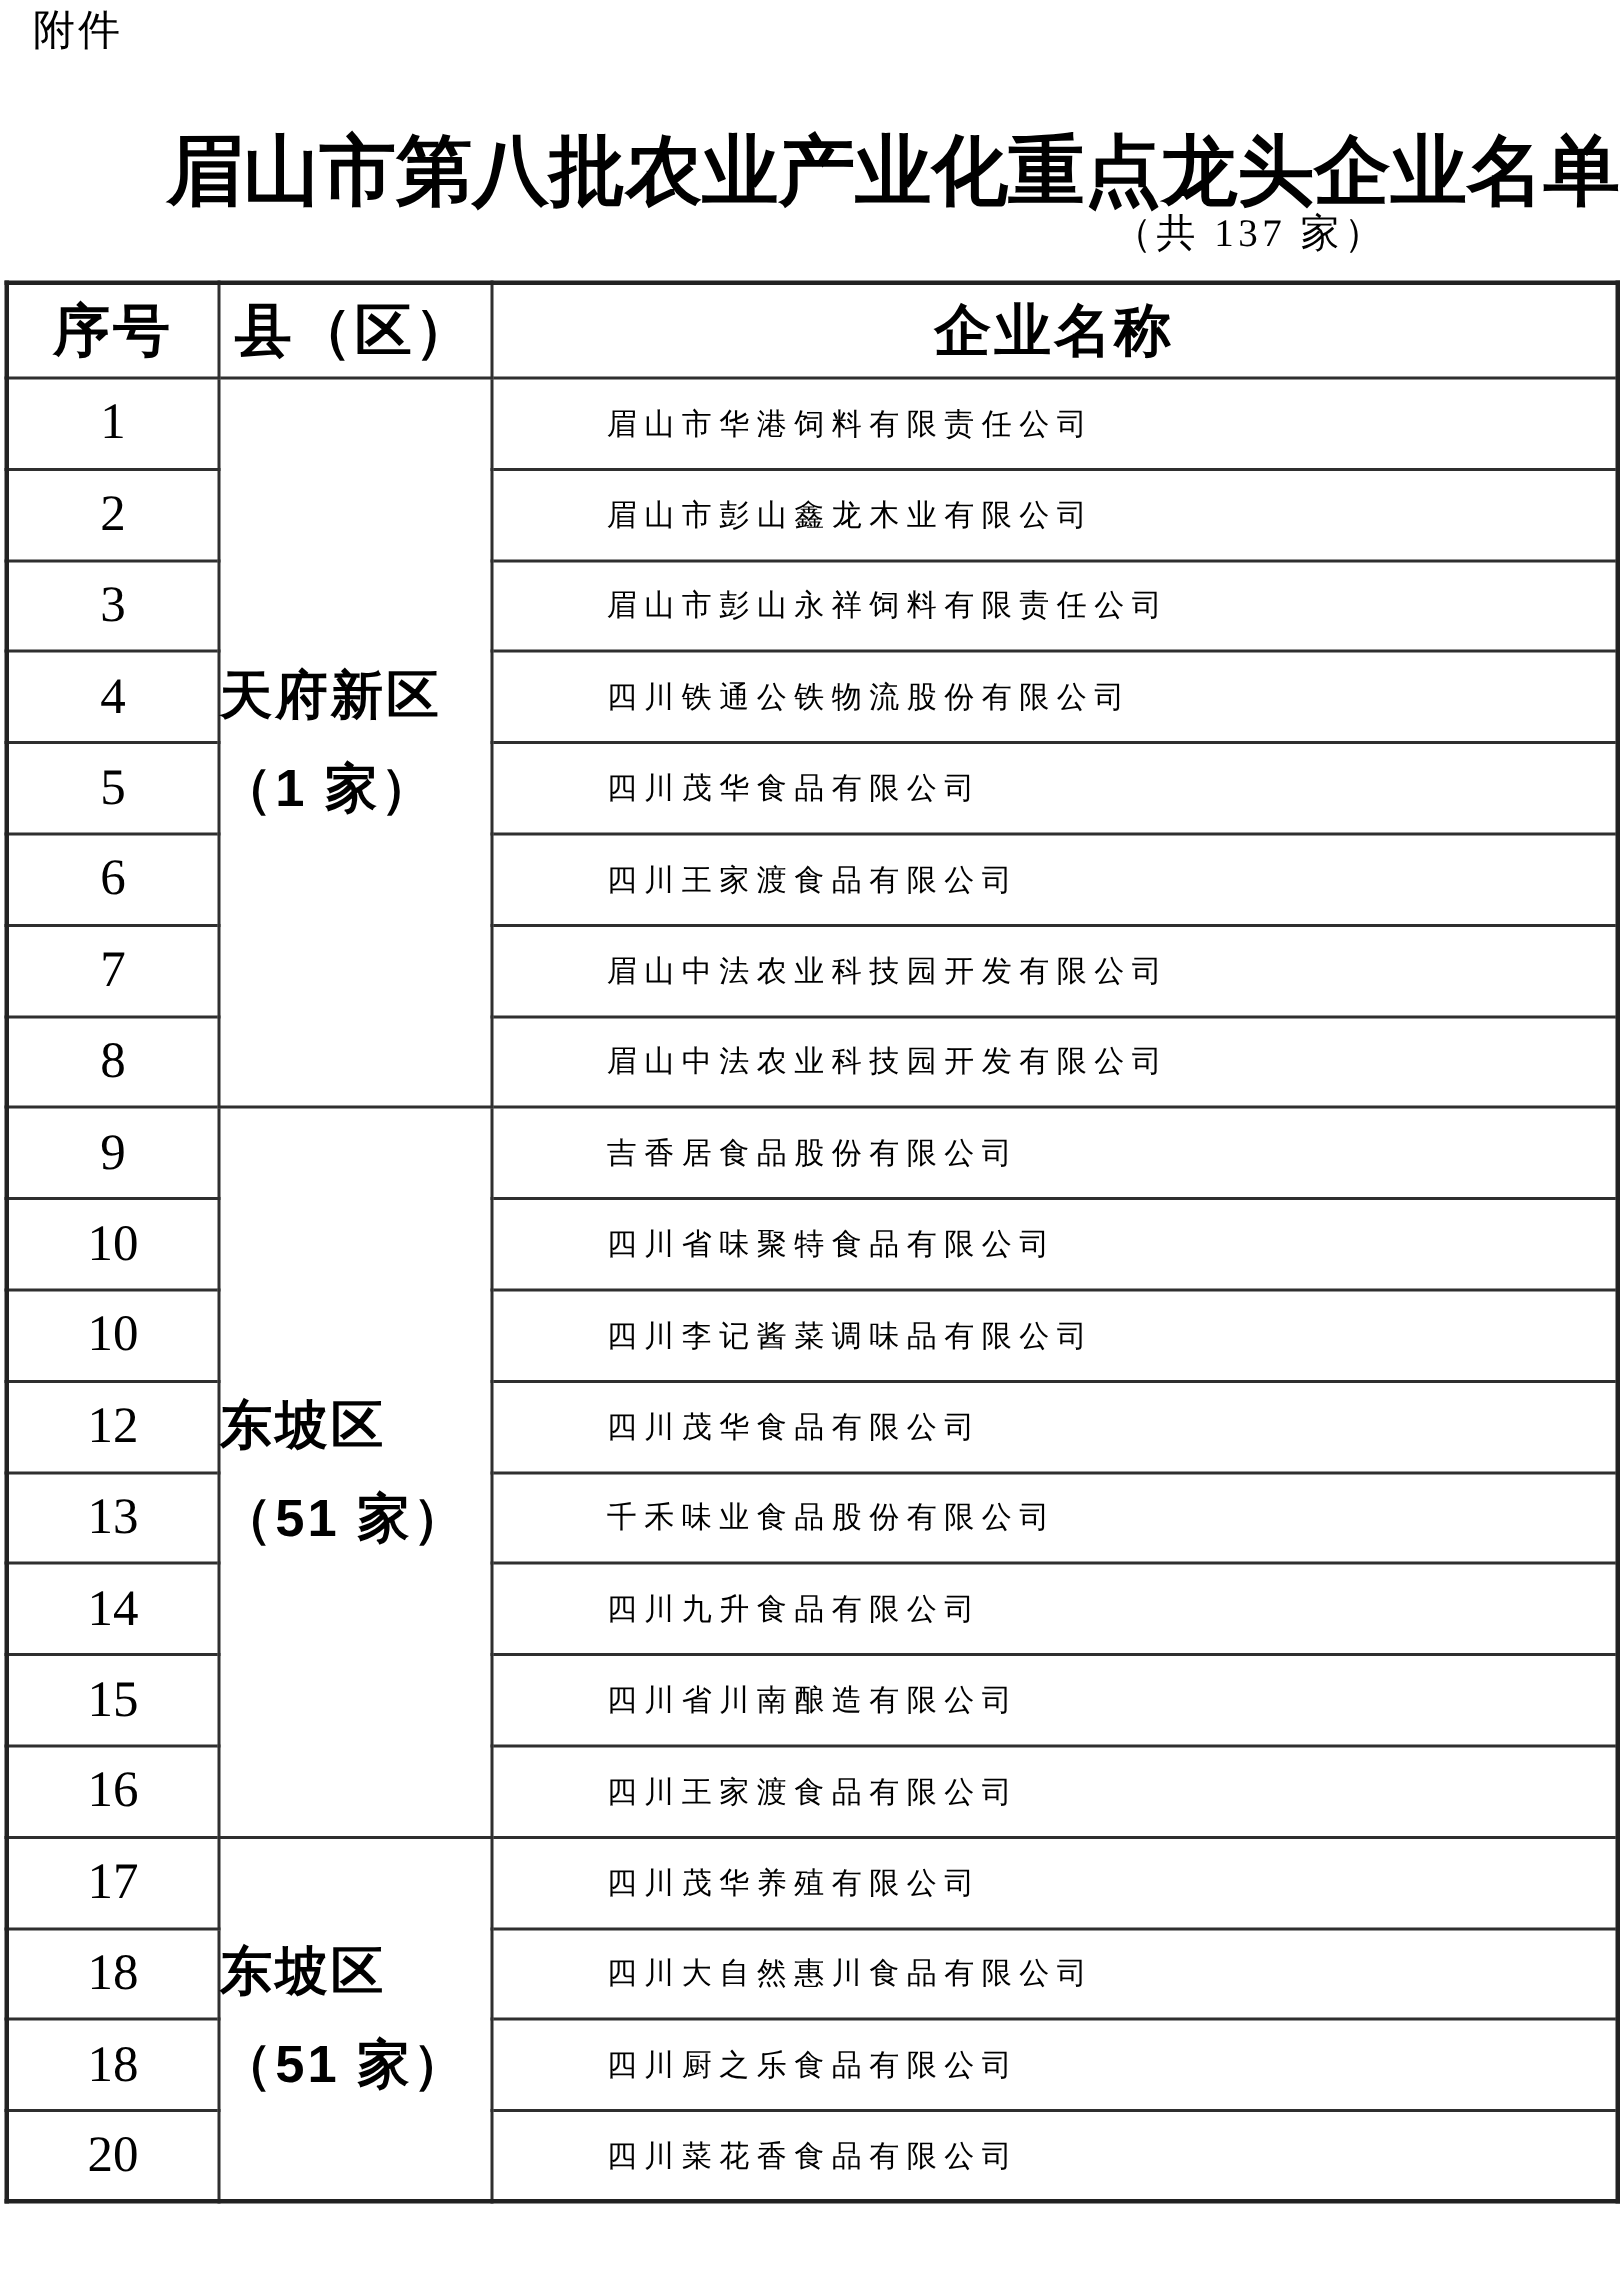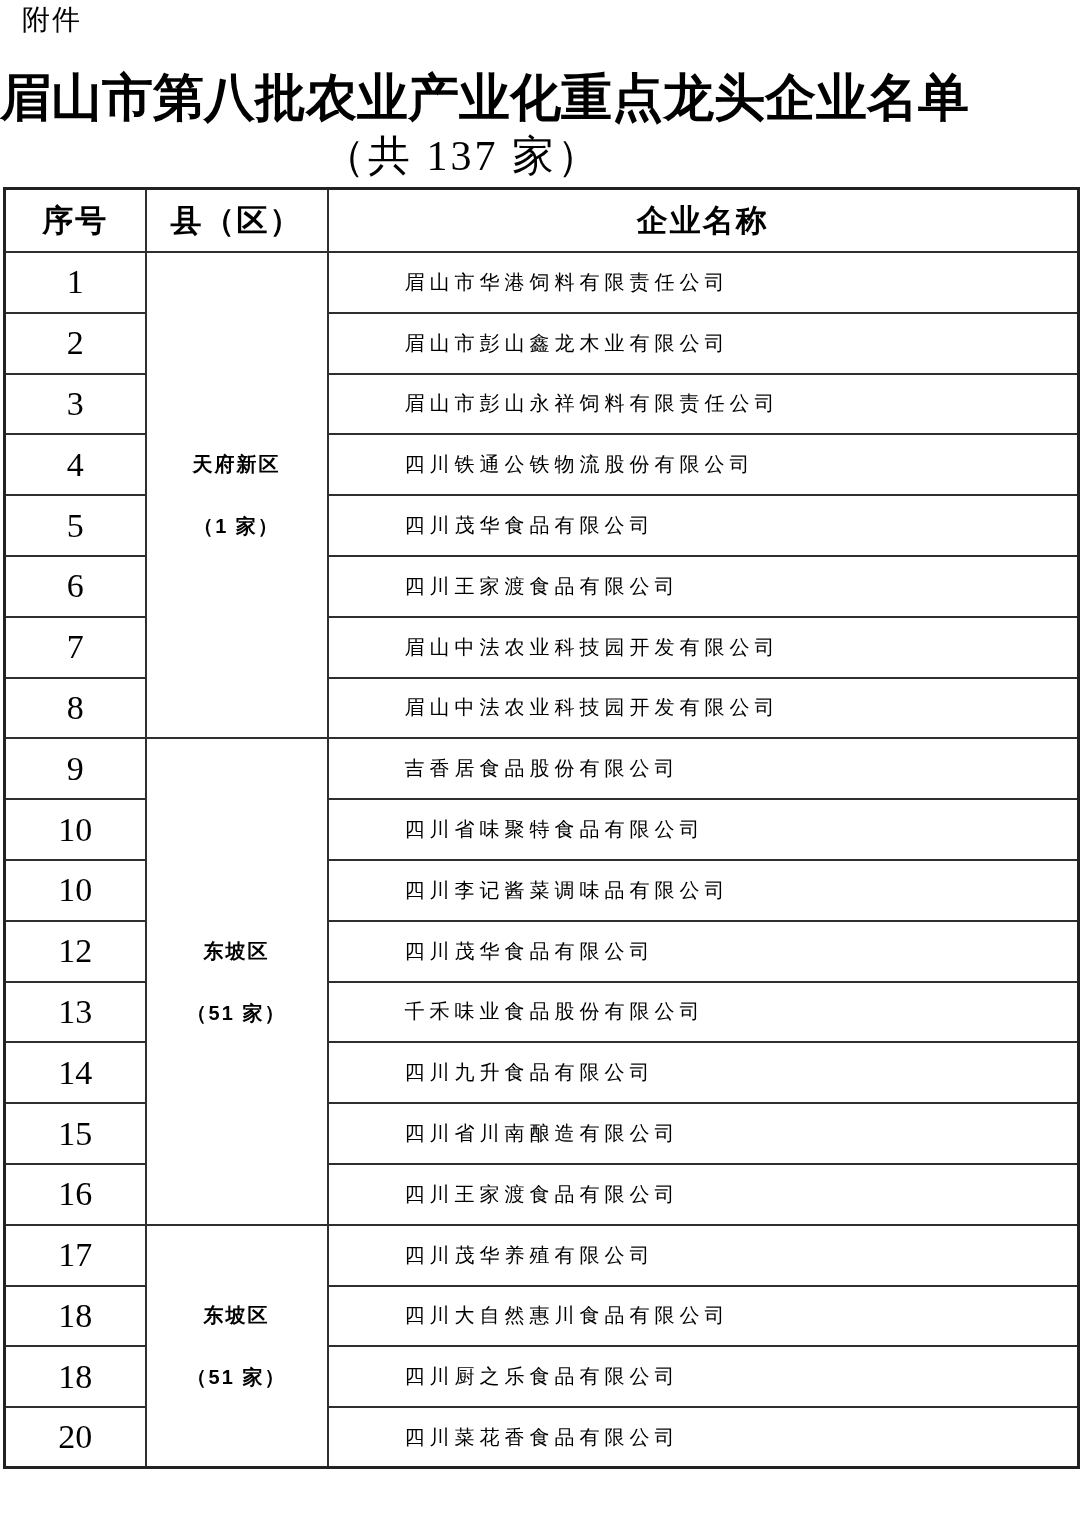--- a/index.html
+++ b/index.html
@@ -20,39 +20,39 @@
     top: 2px;
     left: 22px;
     font-family: "Liberation Sans", "DejaVu Sans", sans-serif;
     font-weight: 400;
     font-size: 28px;
     line-height: 36px;
     letter-spacing: 2px;
   }
   .doc-title {
     position: absolute;
-    top: 38px;
+    top: 50px;
     left: 0;
     width: 1080px;
-    text-align: left;
-    font-family: Liberation Mono, monospace;
+    text-align: right;
+    font-family: Liberation Sans, sans-serif;
     font-weight: bold;
     font-size: 51px;
     line-height: 60px;
     letter-spacing: 0px;
     white-space: nowrap;
   }
   .doc-subtitle {
     position: absolute;
     top: 134px;
     left: 0;
     width: 925px;
-    text-align: center;
-    font-family: "Liberation Serif", "DejaVu Serif", serif;
-    font-size: 42px;
+    text-align: right;
+    font-family: "Liberation Serif", "DejaVu Serif", serif;
+    font-size: 26px;
     line-height: 44px;
     letter-spacing: 3px;
   }
   table.list {
     position: absolute;
     top: 187px;
     left: 3px;
     width: 1074px;
     border-collapse: collapse;
     table-layout: fixed;
@@ -64,38 +64,38 @@
   table.list {
     border: 3px solid #222;
   }
   col.c-no     { width: 141px; }
   col.c-county { width: 182px; }
   col.c-name   { width: 751px; }
   th {
     height: 61px;
     font-family: "Liberation Sans", "DejaVu Sans", sans-serif;
     font-weight: 700;
-    font-size: 31px;
+    font-size: 38px;
     letter-spacing: 2px;
     text-align: center;
     vertical-align: middle;
     padding: 0;
   }
   tr.data-row { height: 60.8px; }
   td { padding: 0; vertical-align: middle; }
   td.no {
     text-align: center;
     font-family: "Liberation Serif", "DejaVu Serif", serif;
     font-size: 34px;
   }
   td.county {
-    text-align: center;
+    text-align: left;
     font-family: "Liberation Sans", "DejaVu Sans", sans-serif;
     font-weight: 700;
-    font-size: 20px;
+    font-size: 35px;
     letter-spacing: 2px;
   }
   td.county .line {
     display: block;
     line-height: 62px;
   }
   td.company {
     font-family: "Liberation Serif", "DejaVu Serif", serif;
     font-size: 20px;
     letter-spacing: 5px;

